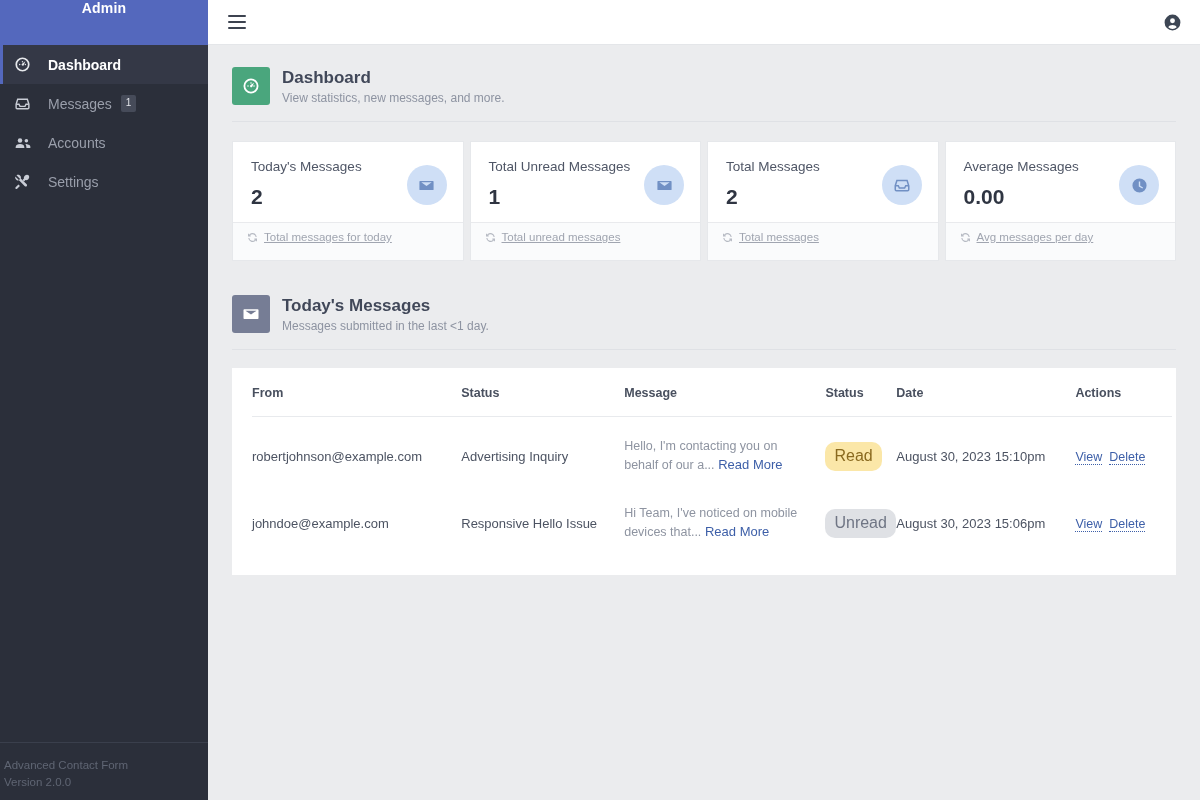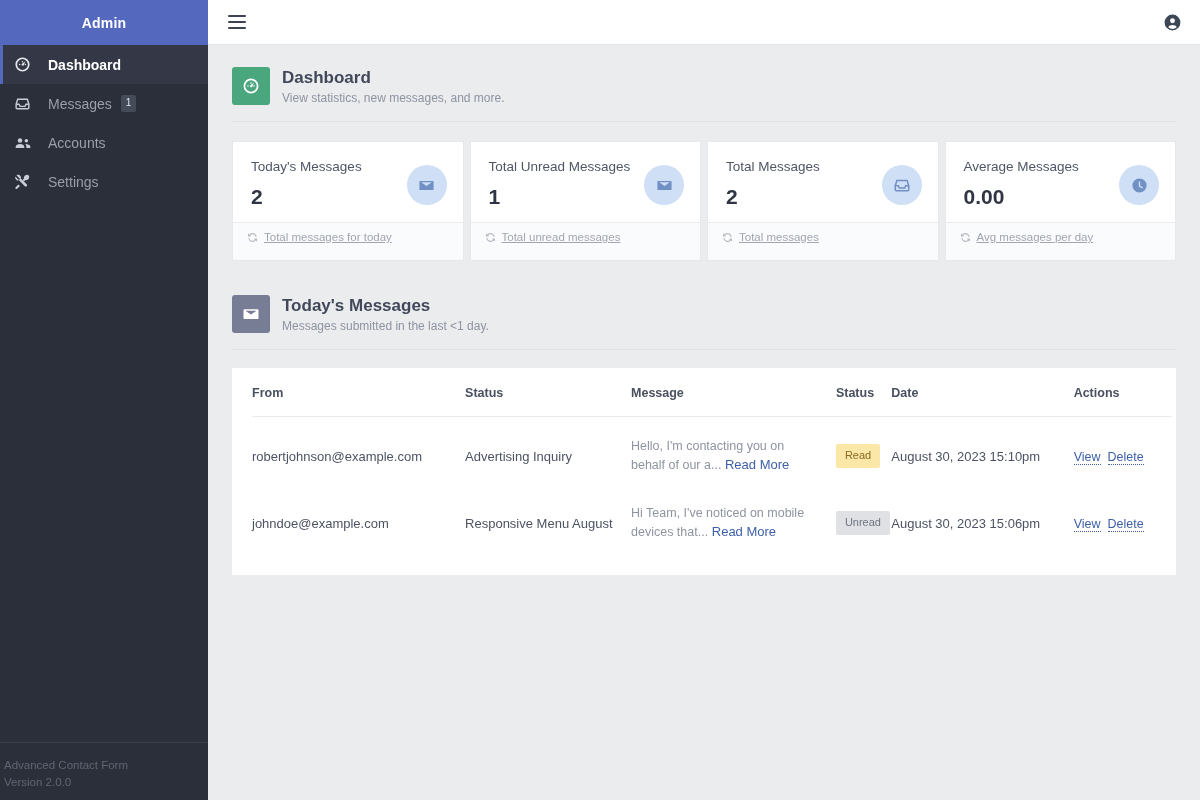--- a/index.html
+++ b/index.html
@@ -20,21 +20,21 @@
     background: #2b2f3a;
     display: flex;
     flex-direction: column;
     position: relative;
   }
   .sidebar-brand {
     height: 45px;
     background: #5468bd;
     color: #ffffff;
     display: flex;
-    align-items: center;
+    align-items: flex-start;
     justify-content: center;
     font-size: 14px;
     font-weight: bold;
     letter-spacing: .2px;
   }
   .nav { flex: 1; padding-top: 0; }
   .nav-item {
     display: flex;
     align-items: center;
     height: 39px;
@@ -198,24 +198,24 @@
   .col-from { width: 208px; }
   .col-subject { width: 162px; }
   .col-message { width: 200px; padding-right: 18px !important; }
   .col-status { width: 48px; }
   .col-date { width: 178px; }
   .col-actions { width: 96px; }
   .msg-text { color: #8e94a1; font-size: 12.5px; line-height: 19px; }
   .link { color: #3d5fa8; text-decoration: none; }
   .badge {
     display: inline-block;
-    font-size: 11px;
+    font-size: 16px;
     line-height: 1;
     padding: 6px 9px 7px;
-    border-radius: 2px;
+    border-radius: 10px;
     white-space: nowrap;
   }
   .badge.read { background: #fbe7a8; color: #8a6a1f; }
   .badge.unread { background: #dfe1e5; color: #6f7584; }
   .date-cell { font-size: 13px; color: #4c5362; white-space: nowrap; }
   .actions a {
     color: #3d5fa8;
     font-size: 12.5px;
     text-decoration: none;
     border-bottom: 1px dotted #3d5fa8;
@@ -467,21 +467,21 @@
                 <span class="badge read">Read</span>
               </td>
               <td class="col-date date-cell">August 30, 2023 15:10pm</td>
               <td class="col-actions actions">
                 <a href="#">View</a><a href="#">Delete</a>
               </td>
             </tr>
 
             <tr>
               <td class="col-from">johndoe@example.com</td>
-              <td class="col-subject">Responsive Menu August</td>
+              <td class="col-subject">Responsive Hello Issue</td>
               <td class="col-message">
                 <span class="msg-text">Hi Team, I've noticed on mobile devices that...</span>
                 <a class="link" href="#">Read More</a>
               </td>
               <td class="col-status">
                 <span class="badge unread">Unread</span>
               </td>
               <td class="col-date date-cell">August 30, 2023 15:06pm</td>
               <td class="col-actions actions">
                 <a href="#">View</a><a href="#">Delete</a>

